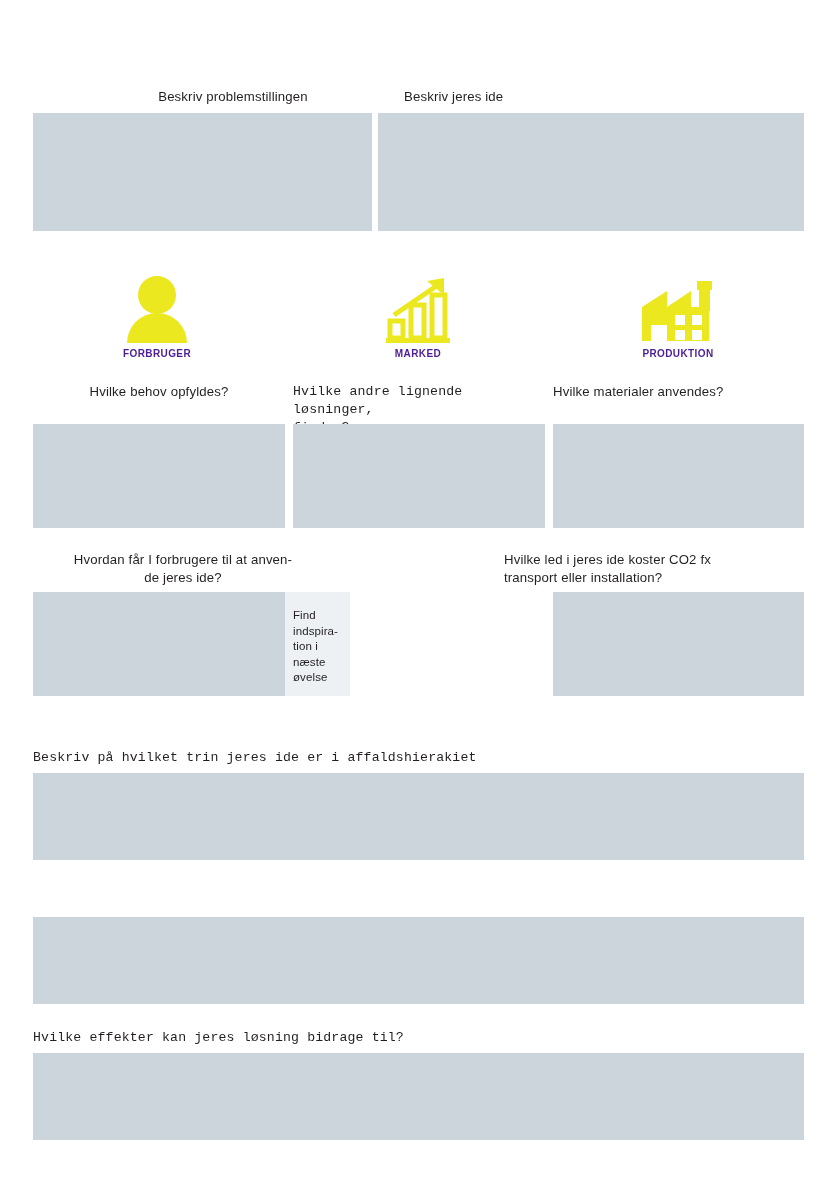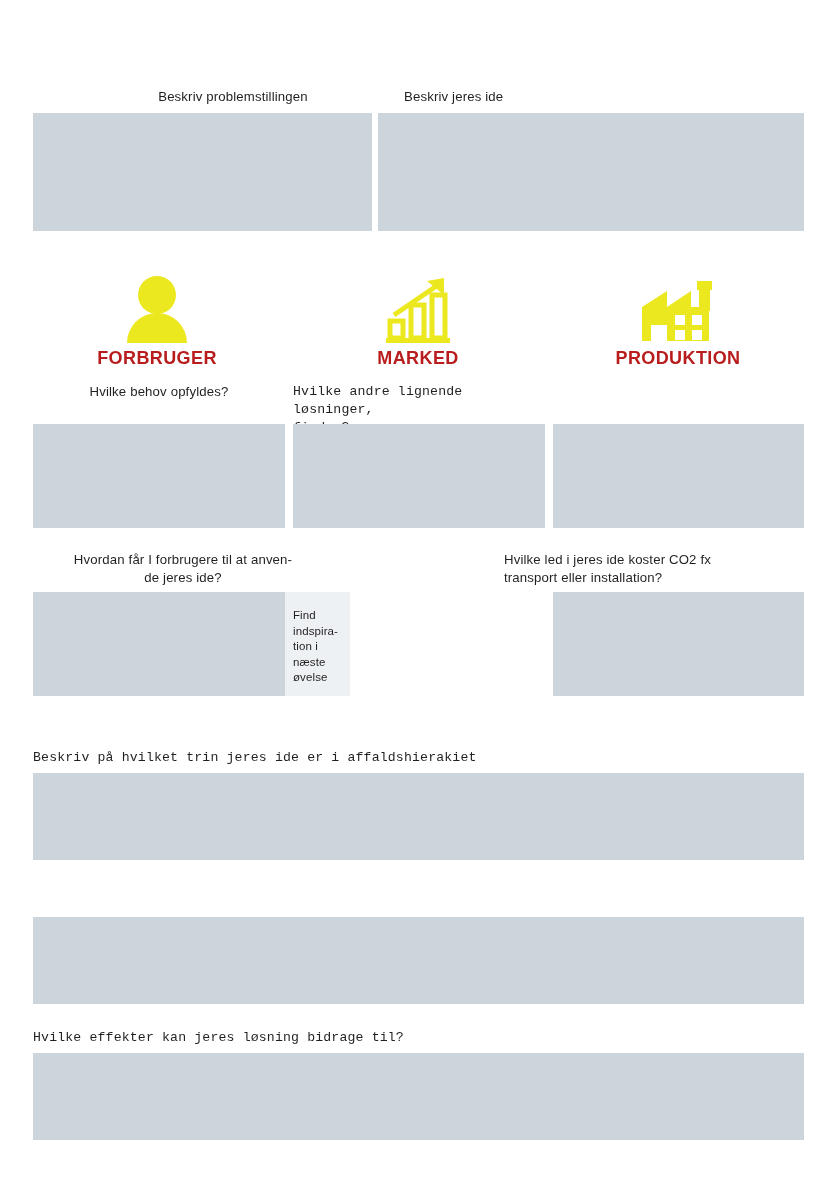--- a/index.html
+++ b/index.html
@@ -45,25 +45,25 @@
     color: #231f20;
     letter-spacing: 0.15px;
     white-space: pre-line;
   }
   .label.left   { text-align: center; }
   .label.right  { text-align: left; }
   .label.center { text-align: left; font-family: Liberation Mono, monospace; }
 
   .cat-title {
     position: absolute;
-    font-size: 18px;
+    font-size: 10px;
     font-weight: bold;
     letter-spacing: 0.4px;
     text-align: center;
-    color: #b91c1c;
+    color: #4c1d95;
   }
 
   .icon-wrap {
     position: absolute;
     display: flex;
     align-items: flex-end;
     justify-content: center;
   }
 </style>
 </head>
@@ -114,20 +114,21 @@
 
   <div class="cat-title" style="left:57px; top:348px; width:200px;">FORBRUGER</div>
   <div class="cat-title" style="left:318px; top:348px; width:200px;">MARKED</div>
   <div class="cat-title" style="left:578px; top:348px; width:200px;">PRODUKTION</div>
 
   <div class="label left" style="left:33px; top:383px; width:252px;">Hvilke behov opfyldes?</div>
 
   <div class="label center" style="left:293px; top:383px; width:252px;">Hvilke andre lignende løsninger,
 findes?</div>
 
+  <div class="label right" style="left:553px; top:383px; width:251px;">Hvilke materialer anvendes?</div>
 
   <div class="field-box" style="left:33px; top:424px; width:252px; height:104px;"></div>
   <div class="field-box" style="left:293px; top:424px; width:252px; height:104px;"></div>
   <div class="field-box" style="left:553px; top:424px; width:251px; height:104px;"></div>
 
   <div class="label left" style="left:33px; top:551px; width:300px;">Hvordan får I forbrugere til at anven-
 de jeres ide?</div>
 
   <div class="label right" style="left:504px; top:551px; width:300px;">Hvilke led i jeres ide koster CO2 fx
 transport eller installation?</div>

